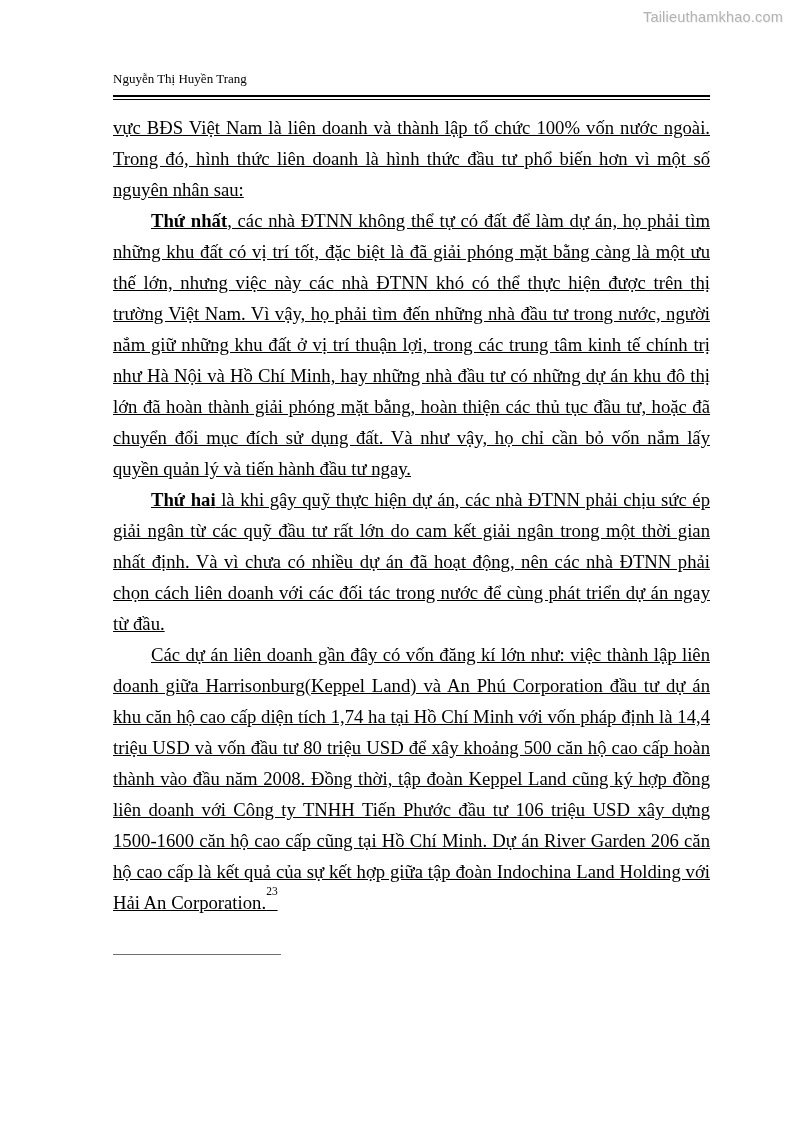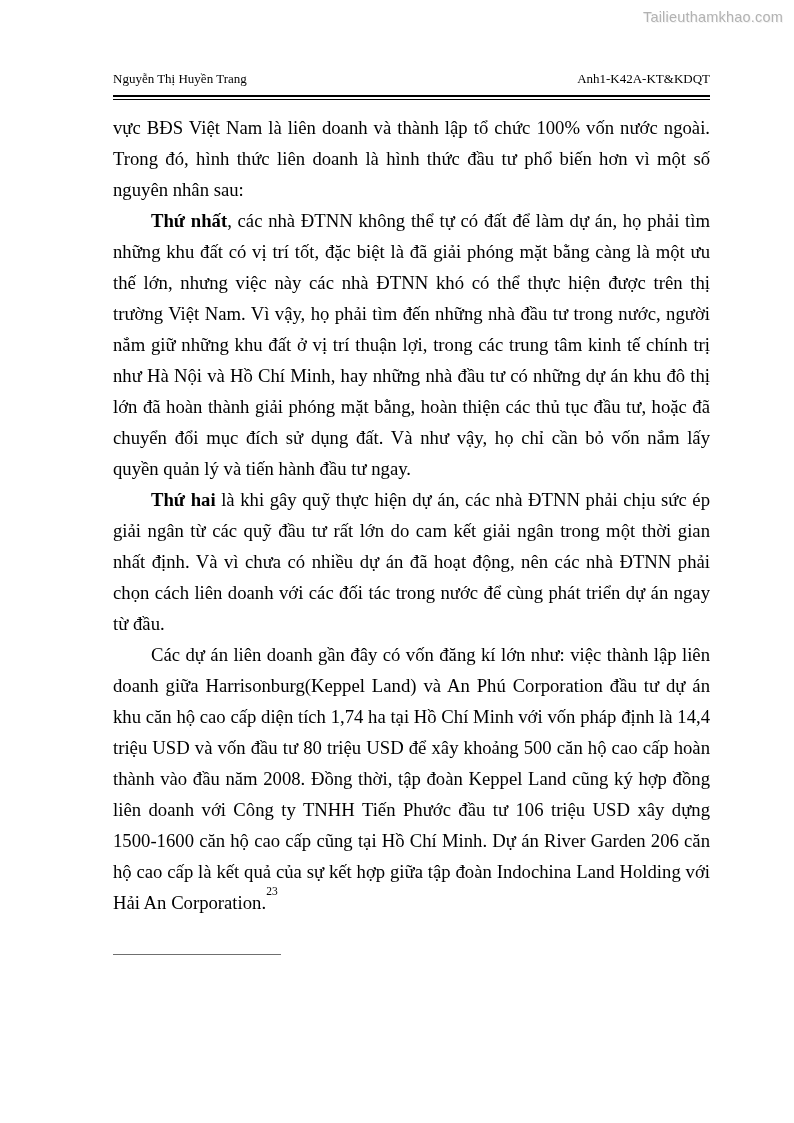--- a/index.html
+++ b/index.html
@@ -46,20 +46,21 @@
     border-bottom: 1.2px solid #000;
   }
   .body-text {
     position: absolute;
     top: 112px;
     left: 113px;
     width: 597px;
     font-size: 18.7px;
     line-height: 31px;
     text-align: justify;
+    text-decoration: underline;
   }
   .para { margin: 0; }
   .para.indent { text-indent: 38px; }
   .lead { font-weight: bold; }
   .fn-ref {
     font-size: 11.5px;
     line-height: 0;
     position: relative;
     top: -7px;
   }
@@ -94,21 +95,20 @@
 </style>
 </head>
 <body>
 
 <div class="page">
 
   <div class="watermark">Tailieuthamkhao.com</div>
 
   <div class="header">
     <span>Nguyễn Thị Huyền Trang</span>
-    <span>Anh1-K42A-KT&amp;KDQT</span>
   </div>
   <div class="header-rule"></div>
 
   <div class="body-text">
 
     <p class="para">
       <span>vực BĐS Việt Nam là liên doanh và thành lập tổ chức 100% vốn nước ngoài. Trong đó, hình thức liên doanh là hình thức đầu tư phổ biến hơn vì một số nguyên nhân sau:</span>
     </p>
 
     <p class="para indent">

